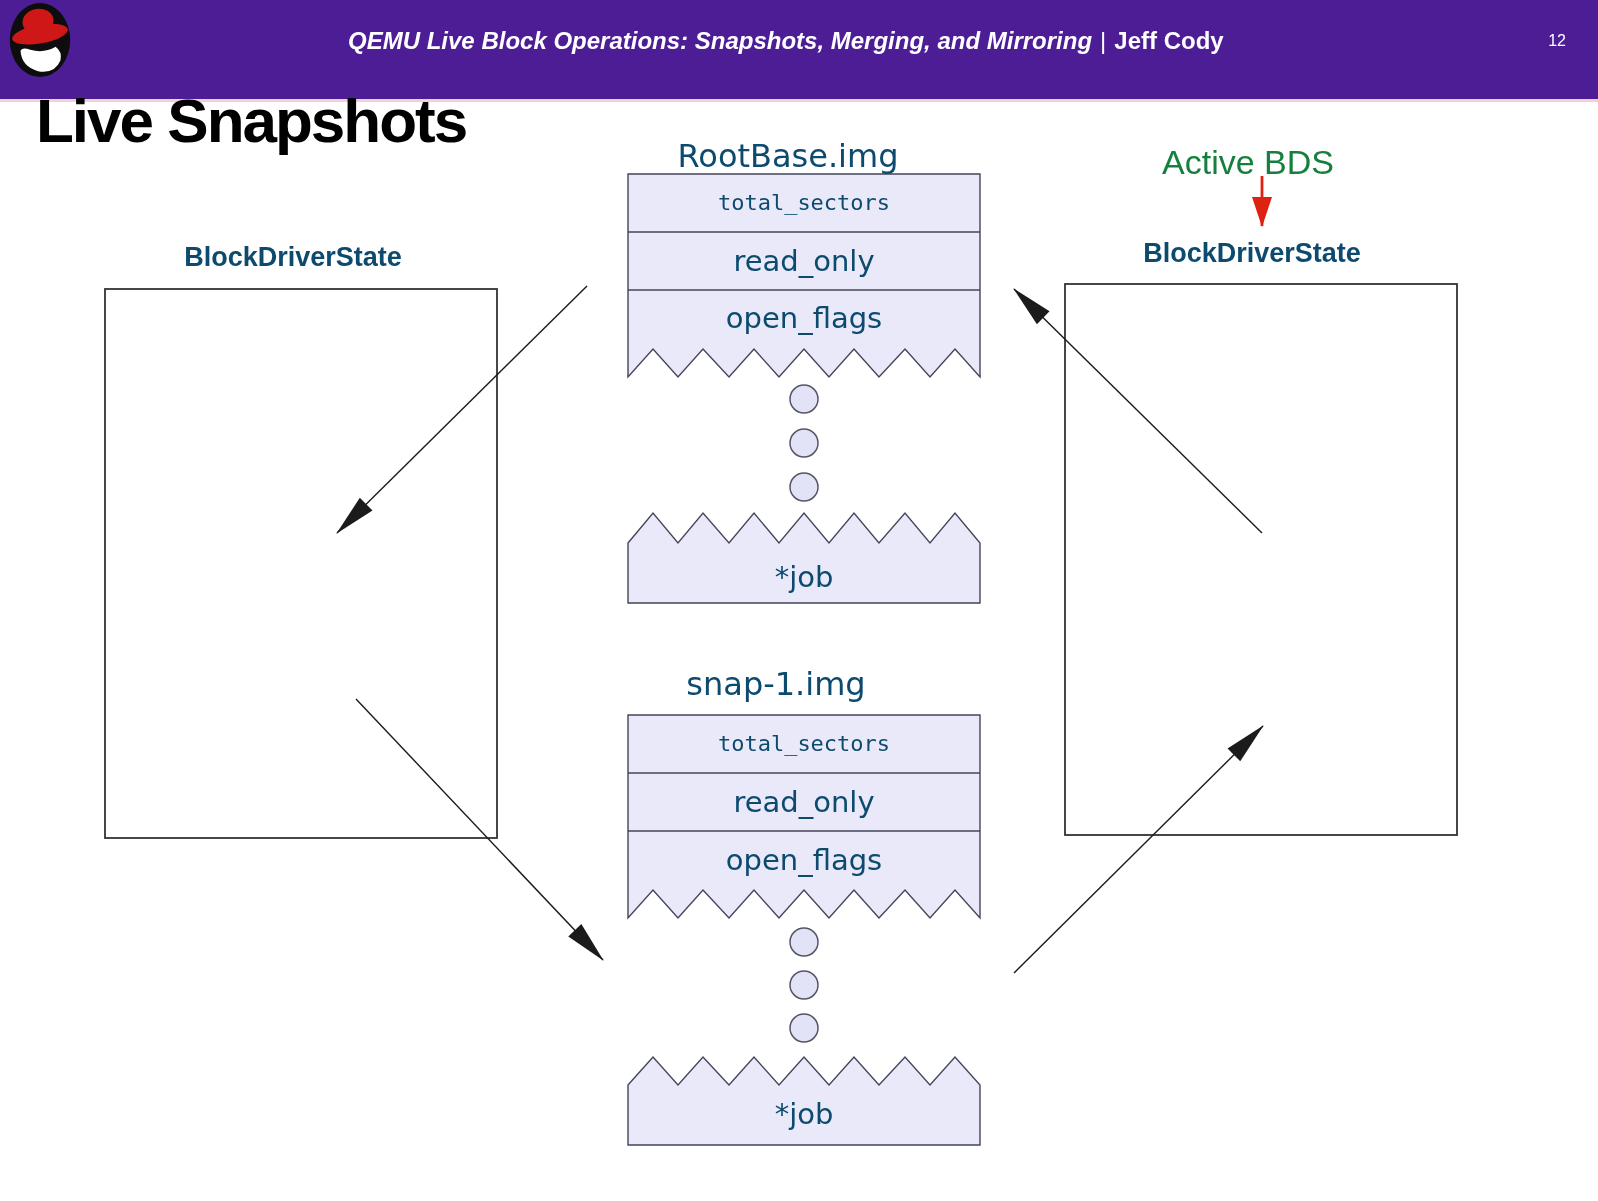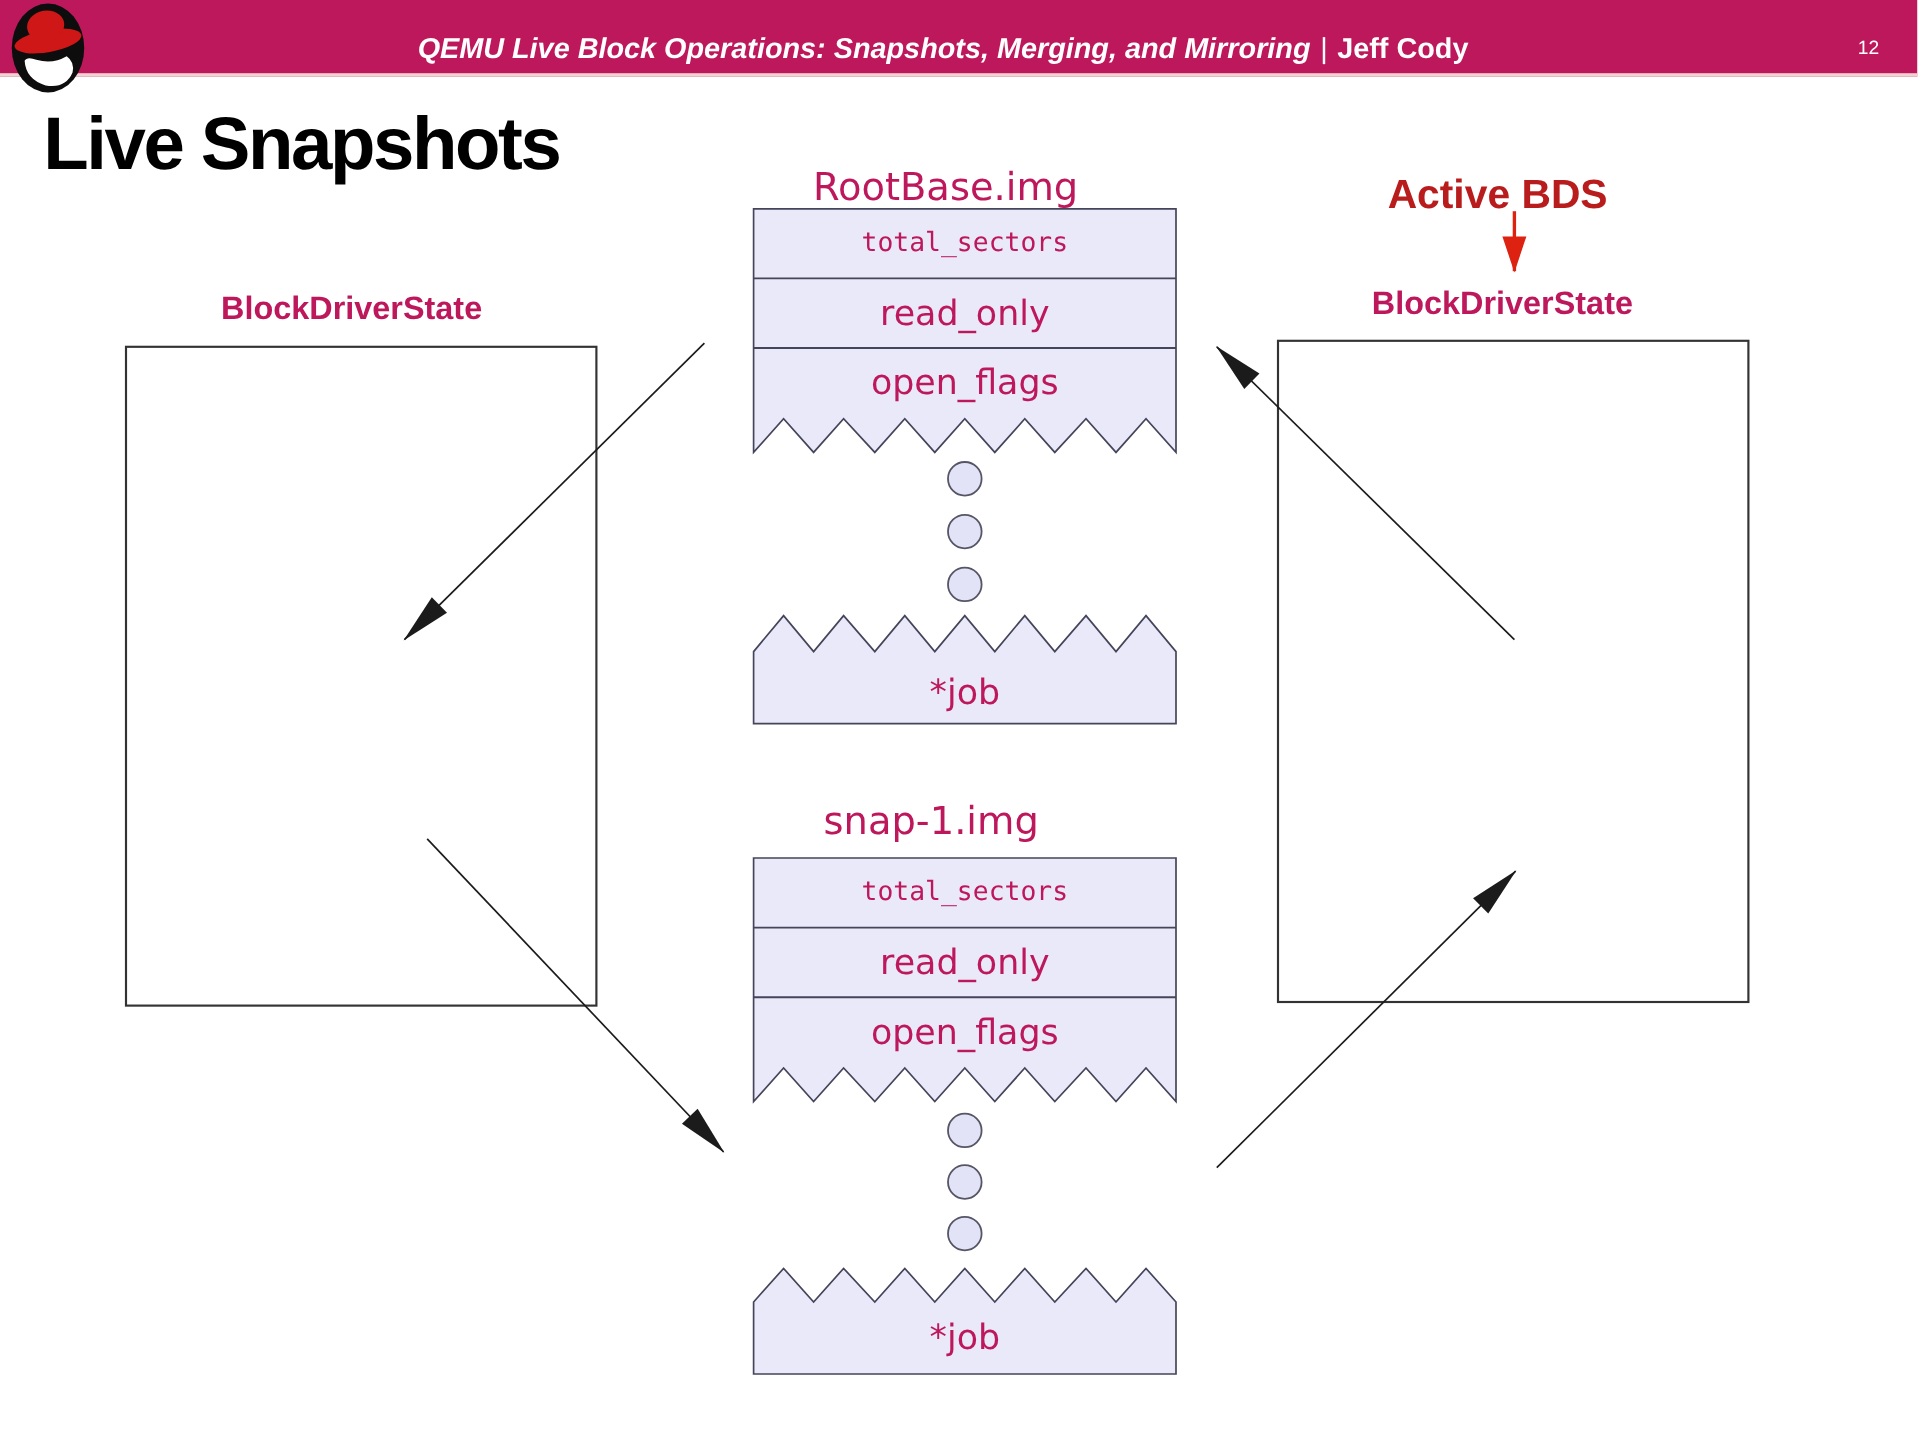--- a/index.html
+++ b/index.html
@@ -3,22 +3,22 @@
 <meta charset="utf-8">
 <style>
   html,body { margin:0; padding:0; background:#ffffff; }
   .slide {
     position:relative; width:1598px; height:1201px; background:#ffffff;
     font-family:"Liberation Sans", sans-serif; overflow:hidden;
   }
 
   
   .topbar {
-    position:absolute; left:0; top:0; width:100%; height:64px;
-    background:#be185d; border-bottom:3px solid #f0d2d2; box-sizing:border-box;
+    position:absolute; left:0; top:0; width:100%; height:102px;
+    background:#4c1d95; border-bottom:3px solid #f0d2d2; box-sizing:border-box;
   }
   .logo { position:absolute; left:8px; top:2px; }
   .topbar-title {
     position:absolute; left:50%; top:0; transform:translateX(-51.5%);
     height:82px; line-height:82px; white-space:nowrap;
     color:#ffffff; font-size:24px;
   }
   .t-italic { font-style:italic; font-weight:bold; }
   .t-sep { margin:0 8px; font-weight:normal; }
   .t-author { font-weight:bold; }
@@ -33,27 +33,27 @@
     font-size:62px; font-weight:700; letter-spacing:-2px; line-height:1;
     color:#000000;
   }
 
   
   .diagram { position:absolute; left:0; top:0; }
 
   
   .lbl {
     position:absolute; transform:translateX(-50%); white-space:nowrap;
-    color:#be185d; text-align:center;
+    color:#0c4a6e; text-align:center;
   }
   .lbl-struct-title { font-family:"DejaVu Sans", sans-serif; font-size:32px; line-height:36px; }
   .lbl-field       { font-family:"DejaVu Sans", sans-serif; font-size:29px; line-height:38px; }
   .lbl-field-mono  { font-family:"DejaVu Sans Mono", monospace; font-size:22px; line-height:38px; }
   .lbl-bds         { font-size:27px; font-weight:bold; line-height:40px; }
-  .lbl-active      { font-size:34px; font-weight:bold; line-height:40px; color:#b91c1c; }
+  .lbl-active      { font-size:34px; font-weight:normal; line-height:40px; color:#15803d; }
 </style>
 </head>
 <body>
 
 <div class="slide">
 
   <div class="topbar">
     <svg class="logo" width="64" height="76" viewBox="0 0 64 78">
       <ellipse cx="32" cy="39" rx="31" ry="38" fill="#0d0d0d"></ellipse>
       <path d="M12,50 Q13,66 30,71 Q47,74 53,60 Q55,51 48,46 Q36,53 22,49 Q14,46 12,50 Z" fill="#ffffff"></path>

